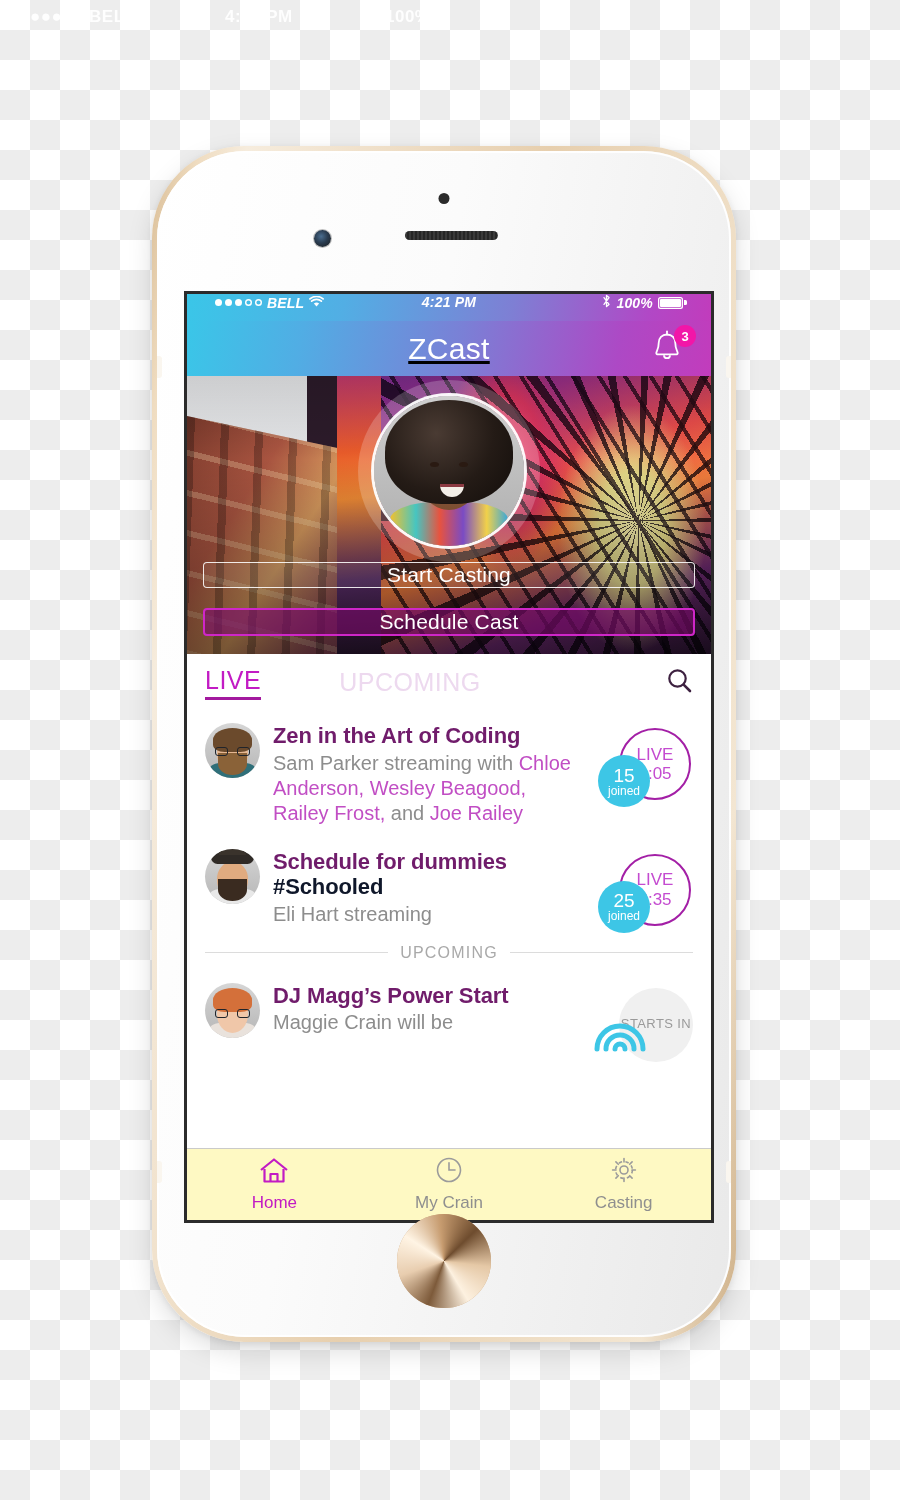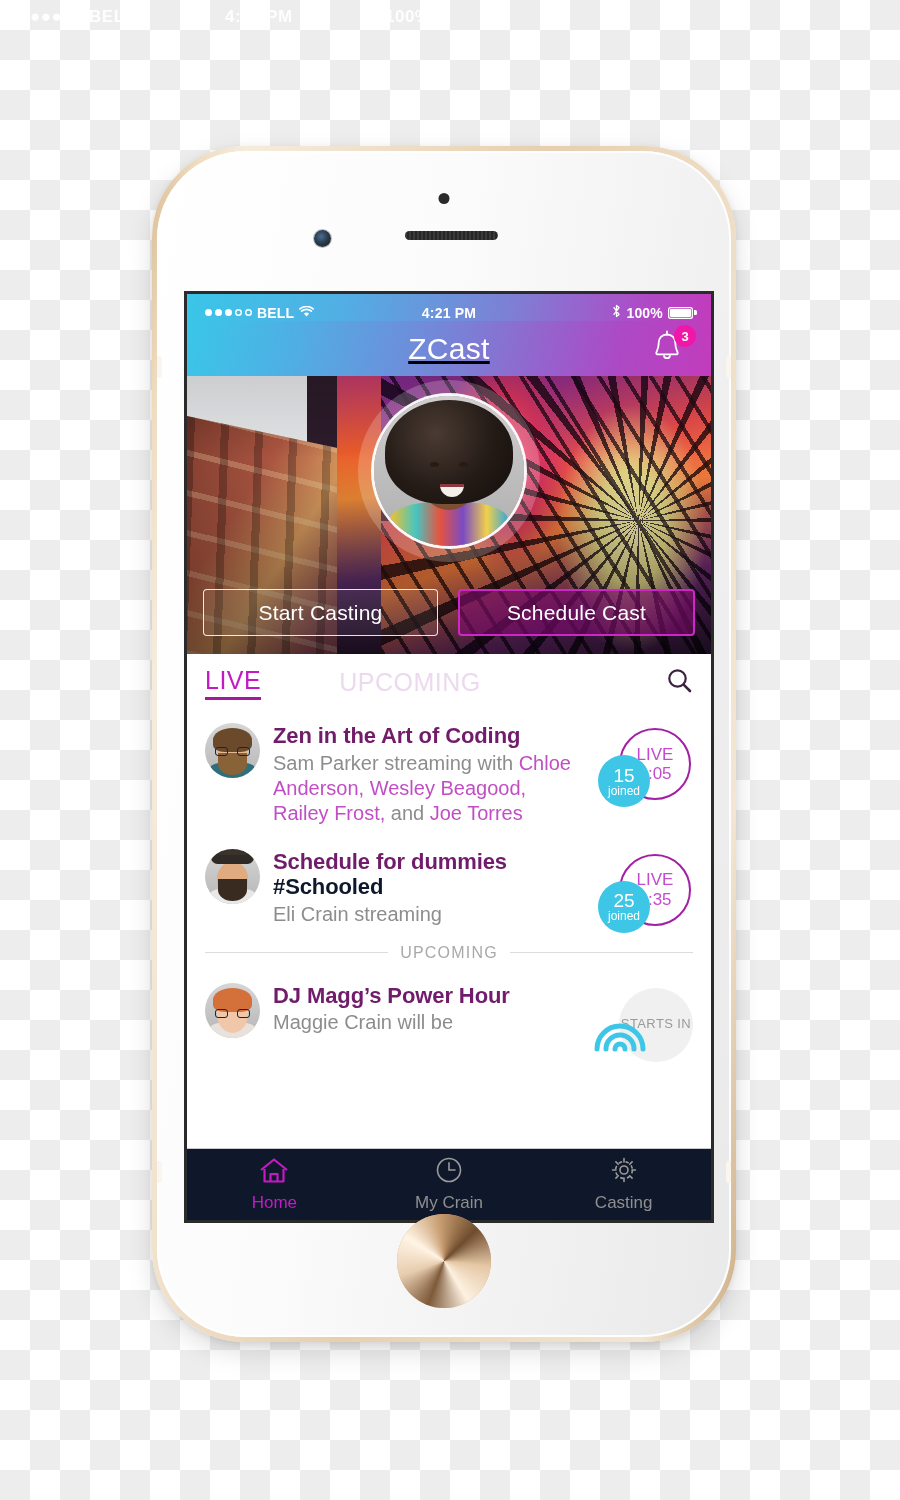--- a/index.html
+++ b/index.html
@@ -107,27 +107,28 @@
     top: 140px; left: 27px;
     width: 530px; height: 932px;
     background: #fff;
     overflow: hidden;
     border: 3px solid #2b2b2b;
   }
 
   
   .statusbar {
     height: 27px;
-    display: flex; align-items: flex-end;
-    padding: 0 18px;
+    display: flex; align-items: flex-start;
+    padding: 0 28px;
     color: #fff;
     font-size: 15px; font-weight: bold;
     letter-spacing: .2px;
     position: relative;
     background: linear-gradient(100deg, #3ac6e8 0%, #52aee4 30%, #7e7fd4 62%, #b148c6 88%, #c13cbc 100%);
+    font-style: italic;
   }
   .sb-left { display: flex; align-items: center; gap: 5px; }
   .dots { display: flex; gap: 3px; align-items: center; }
   .dot { width: 7px; height: 7px; border-radius: 50%; background: #fff; }
   .dot.hollow { background: transparent; box-shadow: inset 0 0 0 1.4px #fff; }
   .sb-carrier { font-size: 14px; }
   .sb-center { position: absolute; left: 0; right: 0; text-align: center; font-size: 14px; }
   .sb-right { margin-left: auto; display: flex; align-items: center; gap: 5px; font-size: 14px; position: relative; z-index: 2;}
   .batt {
     width: 25px; height: 12px; border-radius: 2.5px;
@@ -228,21 +229,21 @@
   .hf-eye.l{ left:56px;} .hf-eye.r{ left:85px;}
   .hf-smile{ position:absolute; left:66px; top:88px; width:24px; height:13px; border-radius:0 0 14px 14px; background:#f4efe8; box-shadow: inset 0 3px 0 #8c3a42;}
   .hf-shirt{
     position:absolute; left:16px; bottom:0; width:118px; height:44px;
     background: linear-gradient(90deg,#f2c12e 0%, #46c5c1 22%, #e7533f 42%, #7a4bc4 62%, #f1d14a 82%, #3aa7d8 100%);
     border-radius: 40% 40% 0 0;
   }
 
   .hero-buttons {
     position: absolute; left: 16px; right: 16px; bottom: 18px;
-    display: flex; gap: 20px;
+    display: flex; gap: 20px; flex-direction: column;
   }
   .btn {
     flex: 1; height: 47px; border-radius: 4px;
     display: flex; align-items: center; justify-content: center;
     font-size: 21px; font-weight: 300; color: #fff;
     letter-spacing: .2px;
   }
   .btn-ghost { border: 1.6px solid rgba(255,255,255,.88); background: rgba(255,255,255,.06); }
   .btn-solid { border: 2px solid #cf26c8; background: rgba(122,11,106,.62); }
 
@@ -326,21 +327,21 @@
     align-items: center; justify-content: center;
     font-size: 13px; letter-spacing: .4px; line-height: 1.3;
   }
   .arc {
     position: absolute; left: -6px; top: 26px; z-index: 2;
   }
 
   
   .tabbar {
     position: absolute; left: 0; right: 0; bottom: 0;
-    height: 72px; background: #0f172a;
+    height: 72px; background: #fef9c3;
     border-top: 1px solid #cacaca;
     display: flex;
   }
   .tb-item {
     flex: 1; display: flex; flex-direction: column;
     align-items: center; justify-content: center; gap: 4px;
     font-size: 17px; font-weight: 300; color: #8f8f8f;
   }
   .tb-item.active { color: #c21bc4; }
 </style>
@@ -461,21 +462,21 @@
             <span class="f-hair" style="background:#6b4a2c"></span>
             <span class="f-beard" style="background:#8a6238"></span>
             <span class="f-glass">
                 <i class="a"></i>
                 <i class="b"></i>
               </span>
           </div>
           <div class="row-main">
             <div class="r-title">Zen in the Art of Coding</div>
             <div class="r-sub">
-              <span>Sam Parker streaming with </span><span class="guest">Chloe Anderson, Wesley Beagood, Railey Frost,</span><span> and </span><span class="guest">Joe Torres</span>
+              <span>Sam Parker streaming with </span><span class="guest">Chloe Anderson, Wesley Beagood, Railey Frost,</span><span> and </span><span class="guest">Joe Railey</span>
             </div>
           </div>
           <div class="badges">
             <div class="live-circle">
               <span>LIVE</span>
               <span>1:05</span>
             </div>
             <div class="joined-circle">
               <span class="n">15</span>
               <span class="l">joined</span>
@@ -488,21 +489,21 @@
             <span class="f-body" style="background:#e8e8e8"></span>
             <span class="f-face" style="background:#e0ab80"></span>
             <span class="f-beard" style="background:#3a2b20"></span>
             <span class="f-hat"></span>
           </div>
           <div class="row-main">
             <div class="r-title">
               <span>Schedule for dummies</span>
               <span class="tag">#Schooled</span>
             </div>
-            <div class="r-sub">Eli Crain streaming</div>
+            <div class="r-sub">Eli Hart streaming</div>
           </div>
           <div class="badges">
             <div class="live-circle">
               <span>LIVE</span>
               <span>2:35</span>
             </div>
             <div class="joined-circle">
               <span class="n">25</span>
               <span class="l">joined</span>
             </div>
@@ -519,21 +520,21 @@
           <div class="av">
             <span class="f-body" style="background:#e9e2dc"></span>
             <span class="f-face" style="background:#f0c7a9"></span>
             <span class="f-hair" style="background:#d4703a"></span>
             <span class="f-glass" style="top:26px">
                 <i class="a"></i>
                 <i class="b"></i>
               </span>
           </div>
           <div class="row-main">
-            <div class="r-title">DJ Magg’s Power Hour</div>
+            <div class="r-title">DJ Magg’s Power Start</div>
             <div class="r-sub">Maggie Crain will be</div>
           </div>
           <div class="badges">
             <div class="starts-circle">
               <span>STARTS IN</span>
             </div>
             <span class="arc">
               <svg width="56" height="44" viewBox="0 0 56 44">
                 <path d="M5 40 a23 23 0 0 1 46 0" fill="none" stroke="#3dc6e6" stroke-width="5" stroke-linecap="round"></path>
                 <path d="M14 40 a14 14 0 0 1 28 0" fill="none" stroke="#3dc6e6" stroke-width="5" stroke-linecap="round"></path>

